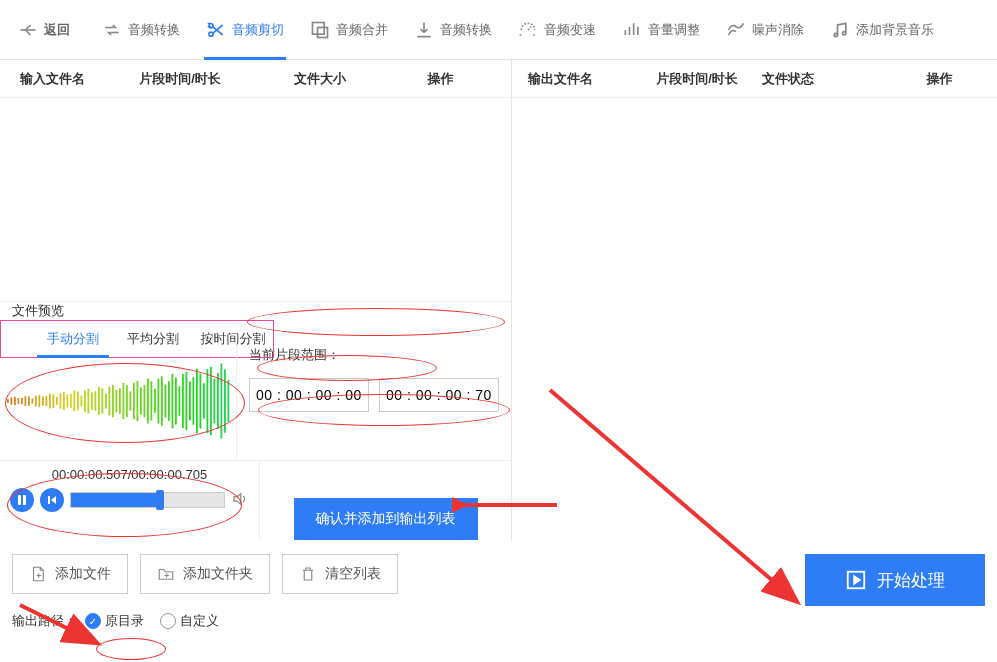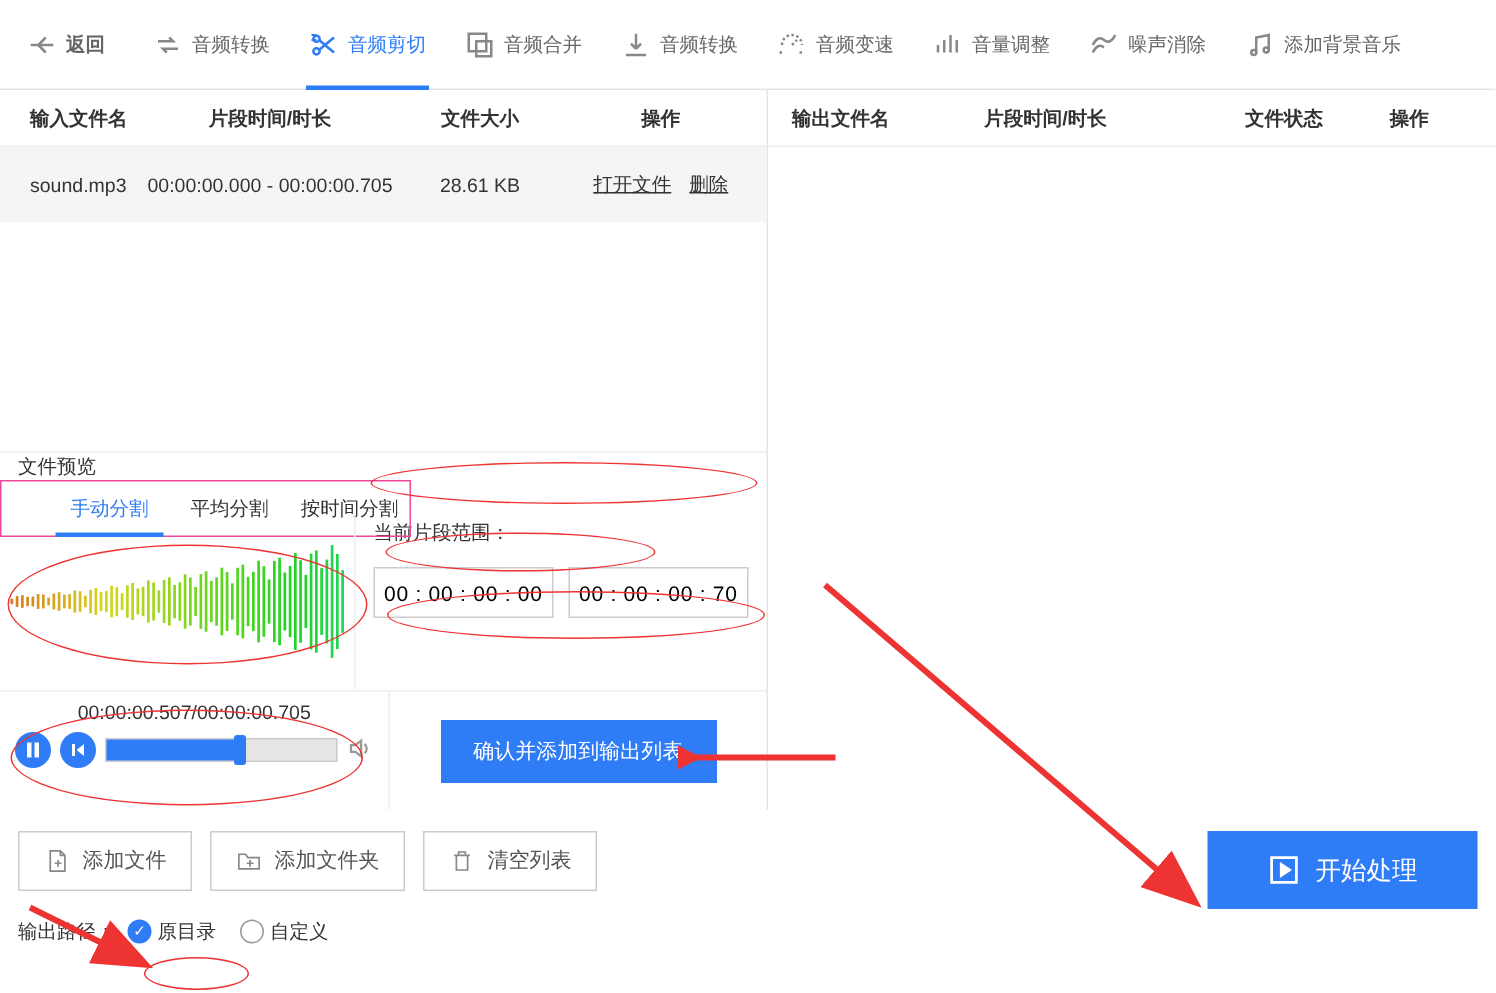--- a/index.html
+++ b/index.html
@@ -20,21 +20,21 @@
 .right-panel { flex: 1; }
 
 
 .table-header { display: flex; height: 38px; align-items: center; font-size: 13px; color: #333; font-weight: bold; border-bottom: 1px solid #eee; }
 .left-panel .col1 { width: 90px; padding-left: 20px; }
 .left-panel .col2 { width: 180px; text-align: center; }
 .left-panel .col3 { width: 100px; text-align: center; }
 .left-panel .col4 { flex: 1; text-align: center; }
 .right-panel .rcol1 { width: 120px; padding-left: 16px; }
 .right-panel .rcol2 { width: 130px; text-align: center; }
-.right-panel .rcol3 { width: 120px; text-align: right; }
+.right-panel .rcol3 { width: 120px; text-align: left; }
 .right-panel .rcol4 { flex: 1; text-align: center; }
 
 
 .file-row { display: flex; height: 50px; align-items: center; background: #f5f5f5; font-size: 13px; }
 .file-row .col3 { color: #333; }
 .file-actions { display: flex; gap: 12px; justify-content: center; flex: 1; }
 .file-actions span { text-decoration: underline; cursor: pointer; }
 
 
 .preview-section { margin-top: auto; border-top: 1px solid #eee; }
@@ -56,21 +56,21 @@
 .player-row { display: flex; height: 80px; border-top: 1px solid #eee; }
 .player-left { width: 260px; padding: 6px 10px; position: relative; border-right: 1px solid #eee; }
 .player-time { text-align: center; font-size: 13px; margin-bottom: 6px; }
 .player-controls { display: flex; align-items: center; gap: 6px; }
 .ctrl-btn { width: 24px; height: 24px; border-radius: 50%; background: #2e7cf6; display: flex; align-items: center; justify-content: center; cursor: pointer; }
 .progress-bar { flex: 1; height: 16px; background: #e5e5e5; position: relative; border: 1px solid #ccc; }
 .progress-fill { height: 100%; background: #2e7cf6; width: 58%; }
 .progress-thumb { position: absolute; left: 58%; top: 50%; width: 8px; height: 20px; background: #2e7cf6; transform: translate(-50%,-50%); border-radius: 2px; }
 .vol-icon { color: #888; }
 
-.confirm-box { flex: 1; display: flex; align-items: center; justify-content: center; }
+.confirm-box { flex: 1; display: flex; align-items: flex-end; justify-content: center; }
 .confirm-btn { background: #2e7cf6; color: #fff; padding: 12px 22px; cursor: pointer; font-size: 14px; }
 
 
 .bottom-bar { padding: 14px 12px 0; position: relative; }
 .bottom-buttons { display: flex; gap: 12px; }
 .bottom-btn { display: flex; align-items: center; gap: 8px; border: 1px solid #ccc; padding: 10px 16px; cursor: pointer; font-size: 14px; color: #555; }
 .bottom-btn svg { width: 18px; height: 18px; }
 
 .output-path { display: flex; align-items: center; gap: 8px; margin-top: 18px; font-size: 13px; }
 .radio-group { display: flex; align-items: center; gap: 16px; }
@@ -173,29 +173,20 @@
 
 <div class="main">
   <div class="left-panel">
     <div class="table-header">
       <div class="col1">输入文件名</div>
       <div class="col2">片段时间/时长</div>
       <div class="col3">文件大小</div>
       <div class="col4">操作</div>
     </div>
 
-    <div class="file-row">
-      <div class="col1">sound.mp3</div>
-      <div class="col2">00:00:00.000 - 00:00:00.705</div>
-      <div class="col3">28.61 KB</div>
-      <div class="file-actions">
-        <span>打开文件</span>
-        <span>删除</span>
-      </div>
-    </div>
 
     <div class="preview-section">
       <div class="preview-header">
         <div class="preview-label">文件预览</div>
         <div class="split-tabs">
           <div class="split-tab active">手动分割</div>
           <div class="split-tab">平均分割</div>
           <div class="split-tab">按时间分割</div>
         </div>
       </div>

